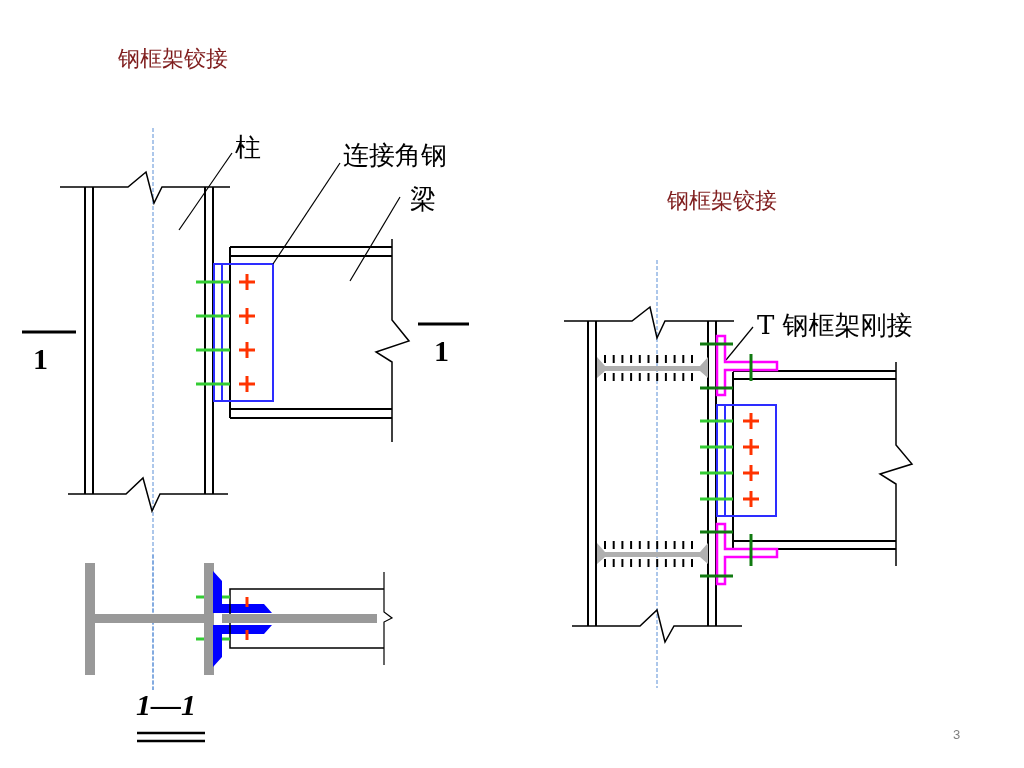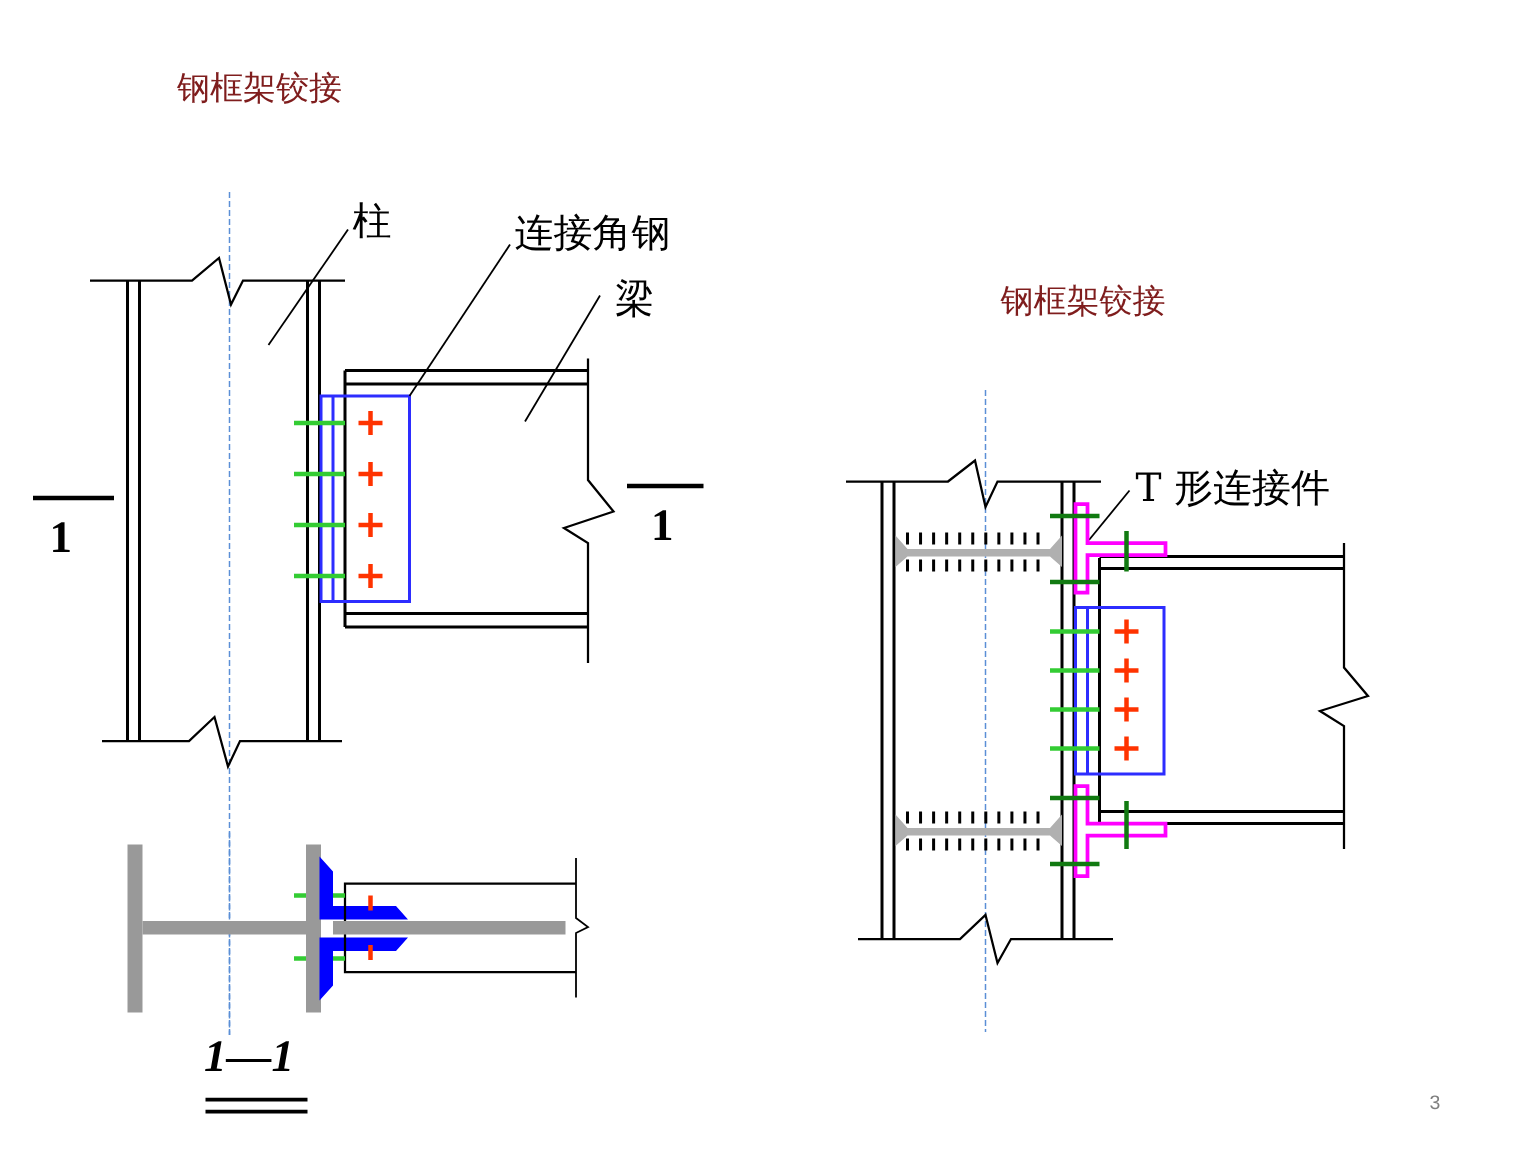--- a/index.html
+++ b/index.html
@@ -16,21 +16,21 @@
 </style>
 </head>
 <body>
 
 <div id="title-left" class="title">钢框架铰接</div>
 <div id="title-right" class="title">钢框架铰接</div>
 
 <div class="label" style="left:235px; top:130px;">柱</div>
 <div class="label" style="left:343px; top:138px;">连接角钢</div>
 <div class="label" style="left:410px; top:182px;">梁</div>
-<div class="label" style="left:757px; top:308px;">T 形连接件</div>
+<div class="label" style="left:757px; top:308px;">T 钢框架刚接</div>
 
 <div class="sec" style="left:33px; top:342px;">1</div>
 <div class="sec" style="left:434px; top:334px;">1</div>
 <div class="sec" style="left:136px; top:688px;font-style:italic;">1—1</div>
 
 <div id="page-num">3</div>
 
 <svg width="1024" height="768" viewBox="0 0 1024 768">
 
   <g fill="none" stroke="#000">

